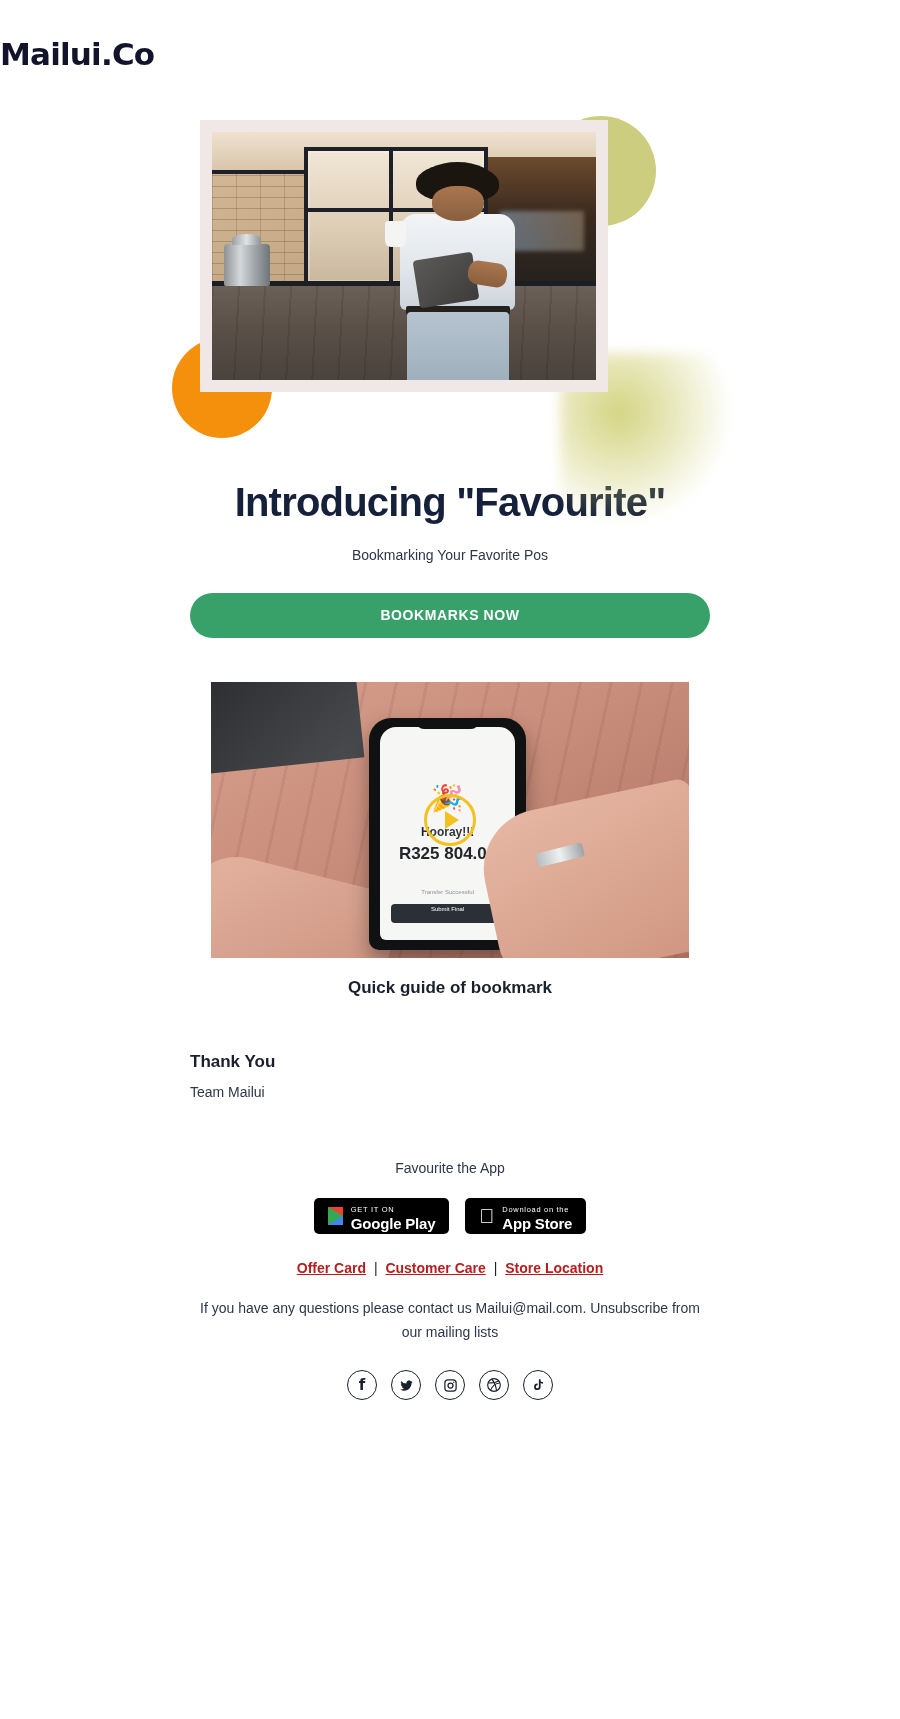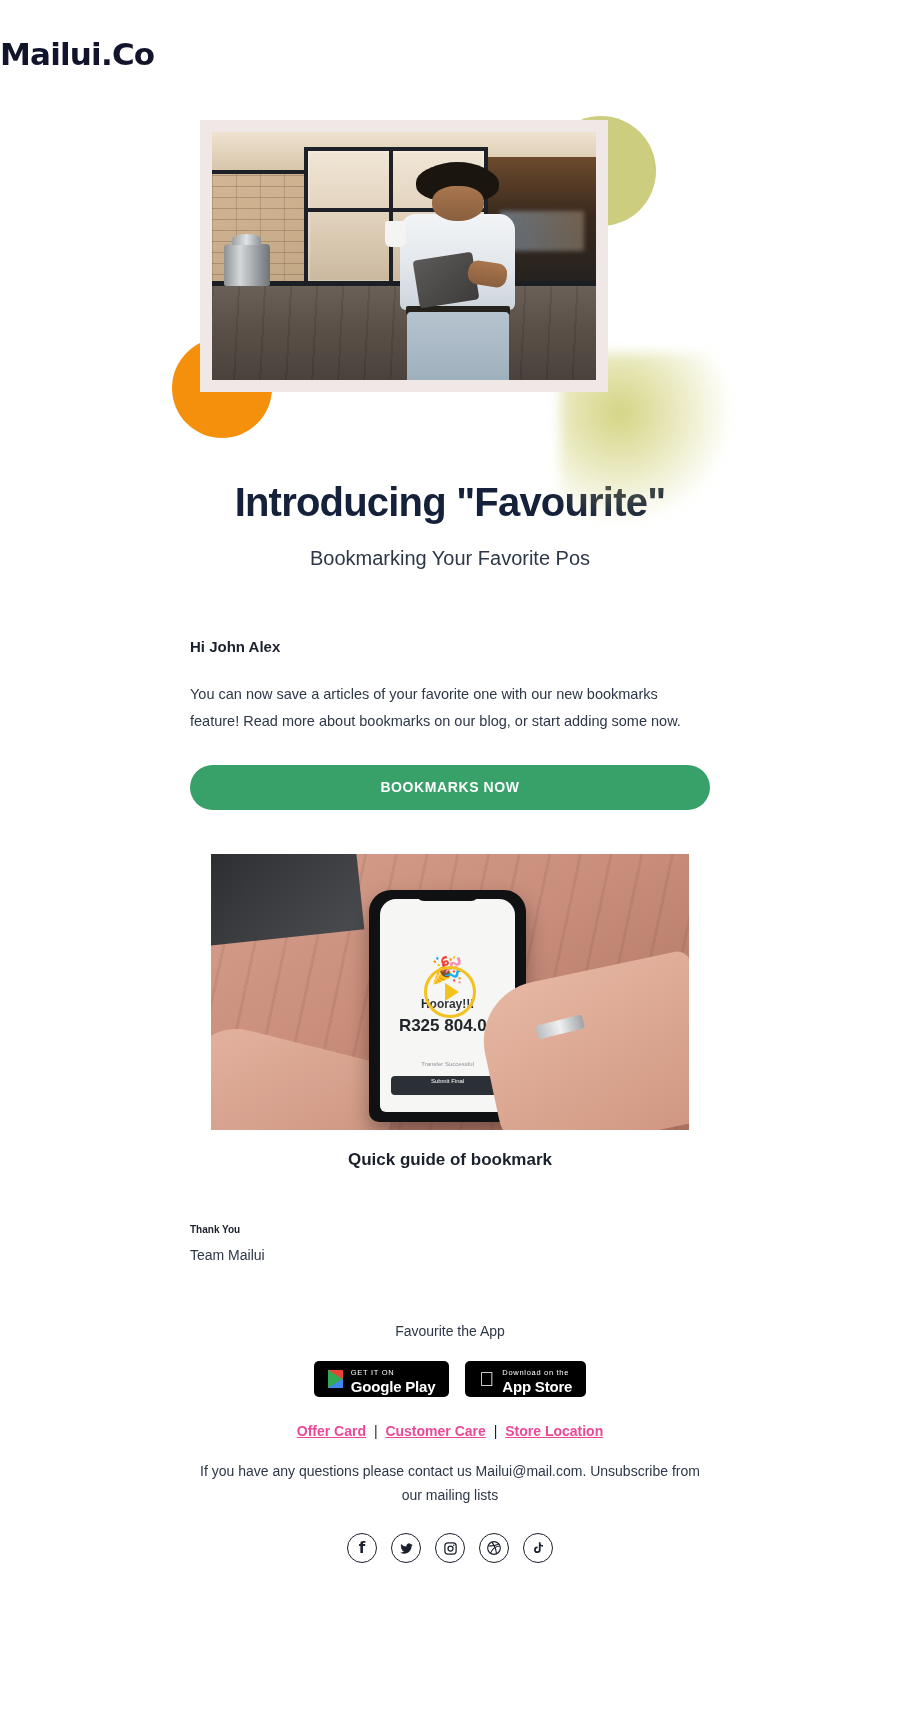--- a/index.html
+++ b/index.html
@@ -145,21 +145,21 @@
     background: linear-gradient(180deg,#a9764f,#8a5f3e); border-radius: 10px;
     transform: rotate(9deg);
   }
 
   
   .title-block { text-align:center; margin-top: 62px; }
   .headline {
     font-size: 40px; font-weight: 800; color: #15203a;
     letter-spacing: -0.8px; font-family: "Liberation Sans", sans-serif;
   }
-  .subtitle { margin-top: 22px; font-size: 20px; color: #2d3748; }
+  .subtitle { margin-top: 22px; font-size: 14px; color: #2d3748; }
 
   
   .body-wrap { width: 520px; margin: 68px auto 0; }
   .greeting { font-size: 15px; font-weight: 700; color:#1a202c; }
   .paragraph { margin-top: 26px; font-size: 14.5px; line-height: 27px; color:#2d3748; }
 
   .cta {
     display:block; width: 520px; margin: 30px auto 0;
     background: #38a169; color:#fff; 
     border:none; border-radius: 28px; height: 45px; line-height: 45px;
@@ -245,21 +245,21 @@
     border-top: 9px solid transparent;
     border-bottom: 9px solid transparent;
   }
   .video-caption {
     margin-top: 20px; text-align:center;
     font-size: 17px; font-weight: 700; color:#1a202c;
   }
 
   
   .signoff { width: 520px; margin: 54px auto 0; }
-  .thanks { font-size: 10px; font-weight: 700; color:#1a202c; }
+  .thanks { font-size: 17px; font-weight: 700; color:#1a202c; }
   .team { margin-top: 12px; font-size: 14px; color:#2d3748; }
 
   
   .footer { margin-top: 60px; text-align:center; }
   .download-label { font-size: 14px; color:#2d3748; }
   .badges { margin-top: 22px; display:flex; justify-content:center; gap: 16px; }
   .badge {
     height: 36px; background:#000; border-radius: 5px;
     display:flex; align-items:center; gap:8px; padding: 0 14px;
     cursor:pointer;
@@ -269,21 +269,21 @@
     border-left: 15px solid #34a853;
     border-top: 9px solid #ea4335;
     border-bottom: 9px solid #4285f4;
   }
   .badge-txt { text-align:left; color:#fff; line-height:1.05; }
   .badge-top { font-size: 7.5px; letter-spacing: .7px; margin-top: 21px; }
   .badge-big { font-size: 15px; font-weight: 700; letter-spacing: -.2px; }
   .apple-glyph { font-size: 20px; color:#fff; line-height:1; }
 
   .links { margin-top: 26px; font-size: 14px; font-weight: 700; color:#1a202c; }
-  .links a { color:#ec4899; text-decoration: underline; cursor:pointer; }
+  .links a { color:#b91c1c; text-decoration: underline; cursor:pointer; }
   .sep { font-weight: 400; padding: 0 4px; }
 
   .contact {
     width: 520px; margin: 20px auto 0; font-size: 14px;
     line-height: 24px; color:#2d3748; text-align:center;
   }
   .socials { margin-top: 26px; display:flex; justify-content:center; gap: 14px; }
   .soc {
     width: 30px; height: 30px; border-radius: 50%;
     border: 1.8px solid #1a202c; display:flex; align-items:center; justify-content:center;
@@ -327,24 +327,20 @@
         </div>
       </div>
     </div>
   </div>
 
   <div class="title-block">
     <h1 class="headline">Introducing "Favourite"</h1>
     <div class="subtitle">Bookmarking Your Favorite Pos</div>
   </div>
 
-  <div class="body-wrap">
-    <div class="greeting">Hi John Alex</div>
-    <p class="paragraph">You can now save a articles of your favorite one with our new bookmarks feature! Read more about bookmarks on our blog, or start adding some now.</p>
-  </div>
 
   <button class="cta">BOOKMARKS NOW</button>
 
   <div class="video-wrap">
     <div class="video">
       <div class="vd-desk"></div>
       <div class="vd-dark"></div>
       <div class="vd-hand2"></div>
       <div class="vd-phone">
         <div class="vd-screen">

